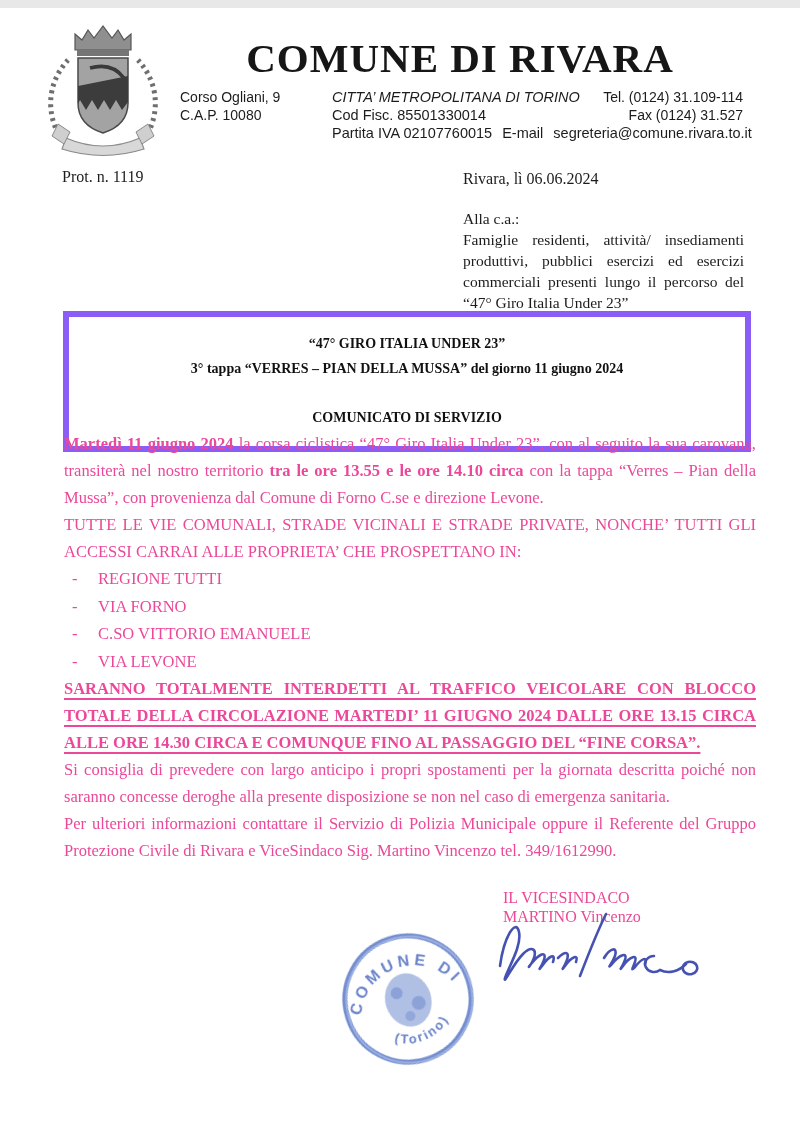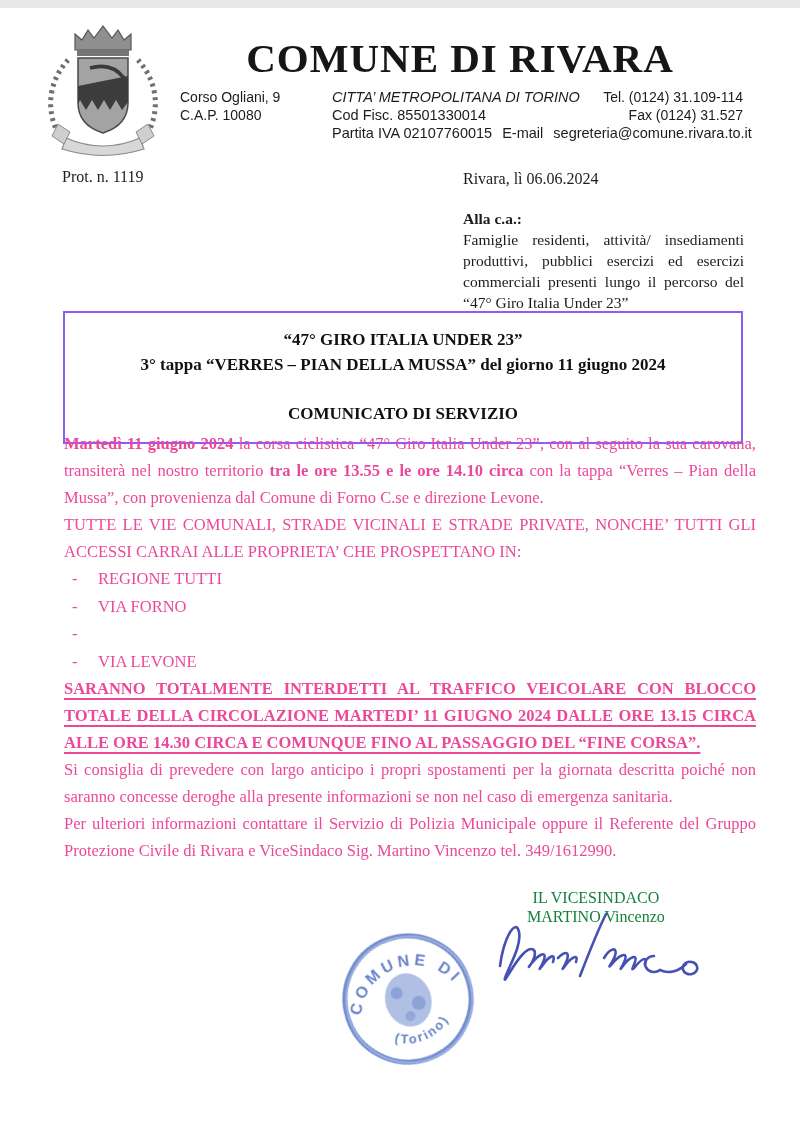--- a/index.html
+++ b/index.html
@@ -17,43 +17,43 @@
   }
   .addr-left{position:absolute; left:180px; top:80px; font-family:"Liberation Sans",sans-serif; font-size:14px; line-height:18px; white-space:nowrap;}
   .addr-mid{position:absolute; left:332px; top:80px; font-family:"Liberation Sans",sans-serif; font-size:14.5px; line-height:18px; white-space:nowrap;}
   .addr-mid .metro{font-style:italic;}
   .addr-right{position:absolute; left:575px; top:80px; width:168px; text-align:right; font-family:"Liberation Sans",sans-serif; font-size:14px; line-height:18px; white-space:nowrap;}
   .email-line span{margin-right:6px;}
   
   .prot{position:absolute; left:62px; top:160px; font-size:16px;}
   .place-date{position:absolute; left:463px; top:162px; font-size:16px;}
   .attention{position:absolute; left:463px; top:200px; width:281px; font-size:15.5px; line-height:21px;}
-  .attention .att-label{margin-bottom:0;font-weight:bold;}
+  .attention .att-label{margin-bottom:0;}
   .attention .att-body{text-align:justify;}
   
   .notice-box{
     position:absolute; left:63px; top:303px; width:656px;
-    border:2px solid #8b5cf6; padding:14px 10px 16px;
-    text-align:center; font-weight:bold; font-size:17px; line-height:25px; color:#111;
+    border:6px solid #8b5cf6; padding:14px 10px 16px;
+    text-align:center; font-weight:bold; font-size:14px; line-height:25px; color:#111;
   }
   .notice-box .line3{margin-top:24px;}
   
   .body-text{
     position:absolute; left:64px; top:422px; width:692px;
     font-size:16.5px; line-height:27px; text-align:justify; color:#ec4899;
   }
   .body-text p{margin:0;}
   .street-row{display:flex; padding-left:8px; height:27.5px; align-items:baseline;}
   .street-row .marker{width:26px;}
   .alert{
     font-weight:bold;
     text-decoration:underline; text-decoration-thickness:1.5px; text-underline-offset:4px;
   }
   
-  .sig-block{position:absolute; left:527px; top:880px; font-size:16px; line-height:19px; color:#15803d;text-align:center;}
+  .sig-block{position:absolute; left:503px; top:880px; font-size:16px; line-height:19px; color:#ec4899;}
   .sig-scribble{position:absolute; left:492px; top:898px;}
   .stamp{position:absolute; left:333px; top:916px; transform:rotate(-18deg); filter:blur(.3px);}
 </style>
 </head>
 <body>
 
 <div class="page">
 
   <svg class="crest" width="130" height="140" viewBox="0 0 130 140">
 
@@ -114,27 +114,28 @@
     <div class="street-row">
       <span class="marker">-</span>
       <span>REGIONE TUTTI</span>
     </div>
     <div class="street-row">
       <span class="marker">-</span>
       <span>VIA FORNO</span>
     </div>
     <div class="street-row">
       <span class="marker">-</span>
+      <span>C.SO VITTORIO EMANUELE</span>
     </div>
     <div class="street-row">
       <span class="marker">-</span>
       <span>VIA LEVONE</span>
     </div>
     <p class="alert">SARANNO TOTALMENTE INTERDETTI AL TRAFFICO VEICOLARE CON BLOCCO TOTALE DELLA CIRCOLAZIONE MARTEDI’ 11 GIUGNO 2024 DALLE ORE 13.15 CIRCA ALLE ORE 14.30 CIRCA E COMUNQUE FINO AL PASSAGGIO DEL “FINE CORSA”.</p>
-    <p>Si consiglia di prevedere con largo anticipo i propri spostamenti per la giornata descritta poiché non saranno concesse deroghe alla presente informazioni se non nel caso di emergenza sanitaria.</p>
+    <p>Si consiglia di prevedere con largo anticipo i propri spostamenti per la giornata descritta poiché non saranno concesse deroghe alla presente disposizione se non nel caso di emergenza sanitaria.</p>
     <p>Per ulteriori informazioni contattare il Servizio di Polizia Municipale oppure il Referente del Gruppo Protezione Civile di Rivara e ViceSindaco Sig. Martino Vincenzo tel. 349/1612990.</p>
   </div>
 
   <div class="sig-block">
     <div>IL VICESINDACO</div>
     <div>MARTINO Vincenzo</div>
   </div>
 
   <svg class="sig-scribble" width="220" height="90" viewBox="0 0 220 90">
     <g fill="none" stroke="#4652b2" stroke-width="2.6" stroke-linecap="round">

